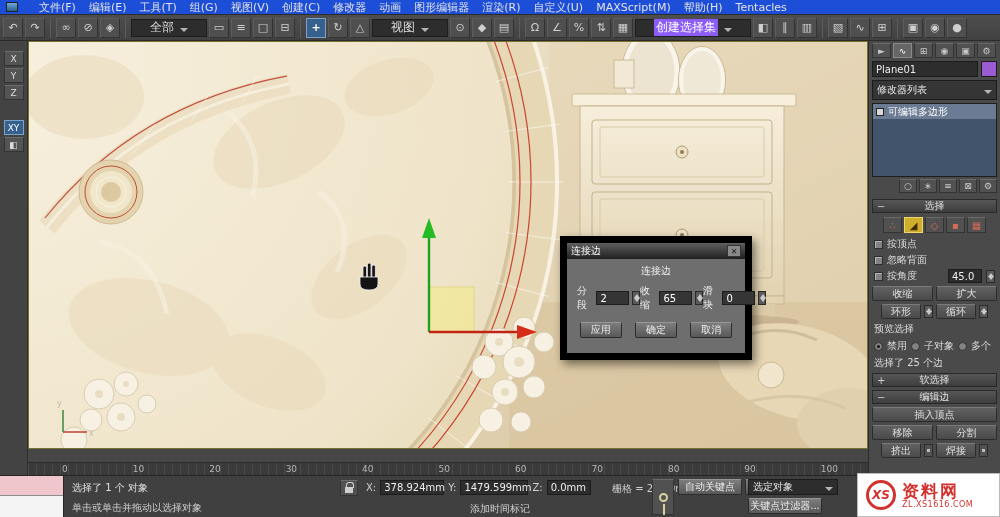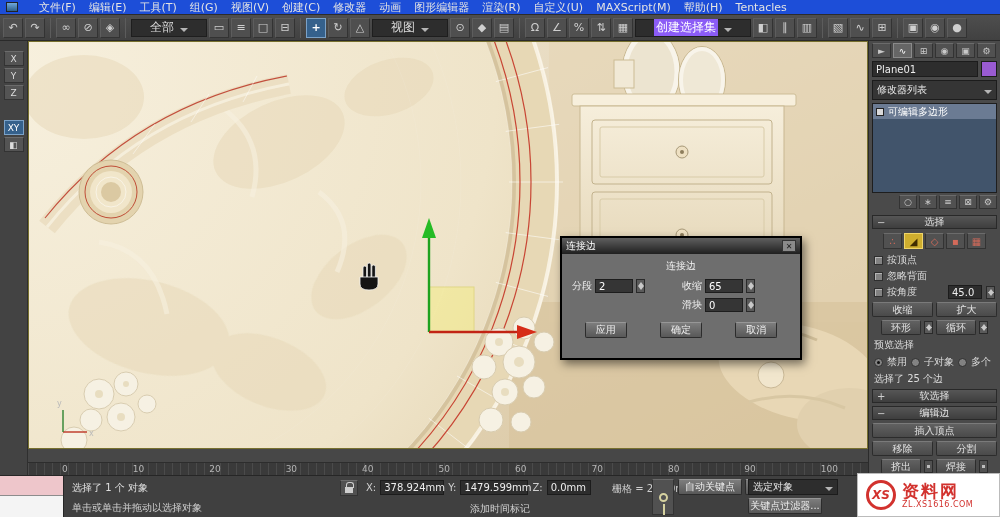--- a/index.html
+++ b/index.html
@@ -24,45 +24,45 @@
   
   #leftstrip{position:absolute;left:0;top:41px;width:28px;height:434px;background:#434343;border-right:1px solid #2f2f2f;padding-top:8px;}
   .ax-btn{width:20px;height:15px;margin:2px auto;background:#545454;border:1px solid #333;border-top-color:#6b6b6b;color:#ddd;font-size:9px;display:flex;align-items:center;justify-content:center;}
   .ax-btn.active{background:#35618c;border-color:#7ba2c8;color:#fff;}
   .ax-gap{height:16px;}
 
   
   #viewport{position:absolute;left:28px;top:41px;width:840px;height:408px;border:1px solid #77702e;overflow:hidden;background:#e8dcc2;}
 
   
-  #dialog{position:absolute;left:560px;top:236px;width:242px;height:124px;background:#6e6e6e;border:2px solid #000000;box-shadow:3px 4px 9px rgba(0,0,0,.5);z-index:40;}
+  #dialog{position:absolute;left:560px;top:236px;width:192px;height:124px;background:#6e6e6e;border:7px solid #000000;box-shadow:3px 4px 9px rgba(0,0,0,.5);z-index:40;}
   .dlg-title{height:16px;background:linear-gradient(#5f5f5f,#1f1f1f);display:flex;align-items:center;justify-content:space-between;padding:0 4px;color:#fff;font-size:10px;}
   .dlg-close{width:14px;height:12px;background:#8a8a8a;border:1px solid #333;color:#222;font-size:8px;display:flex;align-items:center;justify-content:center;}
   .dlg-header{text-align:center;color:#f2f2f2;font-size:10px;margin-top:5px;}
-  .dlg-grid{display:grid;grid-template-columns:1fr 1fr;row-gap:5px;padding:6px 8px 0 10px;}
+  .dlg-grid{display:grid;grid-template-columns:1fr 1fr 1fr 1fr;row-gap:5px;padding:6px 8px 0 10px;}
   .dlg-item{display:flex;align-items:center;gap:3px;font-size:10px;color:#eee;}
   .dlg-field{width:38px;height:14px;background:#353535;border:1px solid #1d1d1d;color:#fff;font-size:10px;display:flex;align-items:center;padding:0 3px;}
   .spin{width:9px;height:14px;background:#5a5a5a;border:1px solid #2a2a2a;position:relative;}
   .spin::before{content:"";position:absolute;top:2px;left:1px;border-left:3px solid transparent;border-right:3px solid transparent;border-bottom:4px solid #c9c9c9;}
   .spin::after{content:"";position:absolute;bottom:2px;left:1px;border-left:3px solid transparent;border-right:3px solid transparent;border-top:4px solid #c9c9c9;}
   .dlg-btns{display:flex;justify-content:space-around;margin-top:10px;padding:0 6px;}
   .btn{min-width:42px;height:16px;background:linear-gradient(#7d7d7d,#585858);border:1px solid #2c2c2c;border-top-color:#979797;color:#f0f0f0;font-size:10px;display:flex;align-items:center;justify-content:center;border-radius:2px;}
 
   
   #panel{position:absolute;left:868px;top:41px;width:132px;height:476px;background:#4a4a4a;border-left:1px solid #2b2b2b;padding:2px 3px;overflow:hidden;}
   .tabs{display:flex;gap:2px;margin-bottom:3px;}
   .tab{width:19px;height:15px;background:#515151;border:1px solid #333;border-top-color:#6b6b6b;color:#c9c9c9;font-size:9px;display:flex;align-items:center;justify-content:center;}
   .tab.active{background:#666;border-color:#8a8a8a;color:#fff;}
   .name-row{display:flex;gap:3px;align-items:center;margin-bottom:3px;}
   .pfield{background:#2d2d2d;border:1px solid #1c1c1c;color:#eee;font-size:10px;height:14px;display:flex;align-items:center;padding:0 3px;}
   .name-field{flex:1;height:16px;}
   .swatch{width:16px;height:16px;background:#9a5bd2;border:1px solid #1c1c1c;}
   .dd{height:20px;background:#353535;border:1px solid #1c1c1c;display:flex;align-items:center;justify-content:space-between;padding:0 4px;color:#e8e8e8;font-size:10px;margin-bottom:3px;}
   .dd::after{content:"";border:4px solid transparent;border-top-color:#b5b5b5;margin-top:7px;}
-  .stack{height:90px;background:#41546b;border:1px solid #1e1e1e;margin-bottom:2px;}
+  .stack{height:74px;background:#41546b;border:1px solid #1e1e1e;margin-bottom:2px;}
   .stack-row{height:15px;background:#6b7b93;display:flex;align-items:center;gap:4px;padding:0 3px;color:#fff;font-size:10px;}
   .stack-ico{width:8px;height:8px;background:#d9d9d9;border:1px solid #222;}
   .stack-tools{display:flex;gap:2px;justify-content:flex-end;margin-bottom:6px;}
   .st-ico{width:18px;height:14px;background:#515151;border:1px solid #333;border-top-color:#6b6b6b;color:#c9c9c9;font-size:9px;display:flex;align-items:center;justify-content:center;}
   .ro{width:100%;height:14px;background:linear-gradient(#565656,#3e3e3e);border:1px solid #292929;display:flex;align-items:center;justify-content:center;position:relative;color:#e2e2e2;font-size:10px;margin-top:3px;}
   .ro .sign{position:absolute;left:4px;color:#cfcfcf;}
   .subobj-row{display:flex;gap:2px;justify-content:center;margin:4px 0;}
   .so-ico{width:19px;height:16px;background:#515151;border:1px solid #333;border-top-color:#6b6b6b;color:#d36a5a;font-size:10px;display:flex;align-items:center;justify-content:center;}
   .so-ico.active{background:#cfae2e;border-color:#efd56a;color:#402c00;}
   .cb-row{display:flex;align-items:center;gap:4px;margin:2px 2px;font-size:10px;color:#dcdcdc;}

